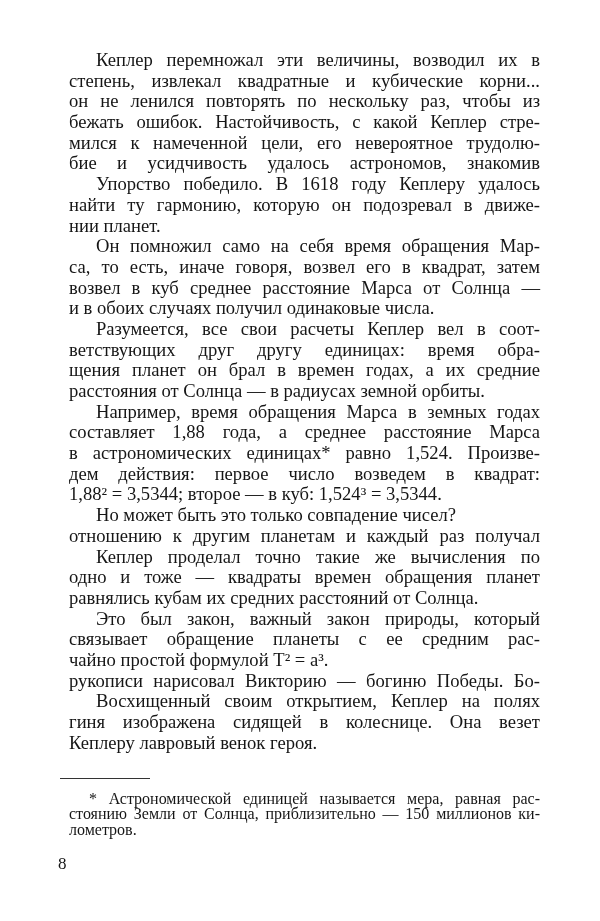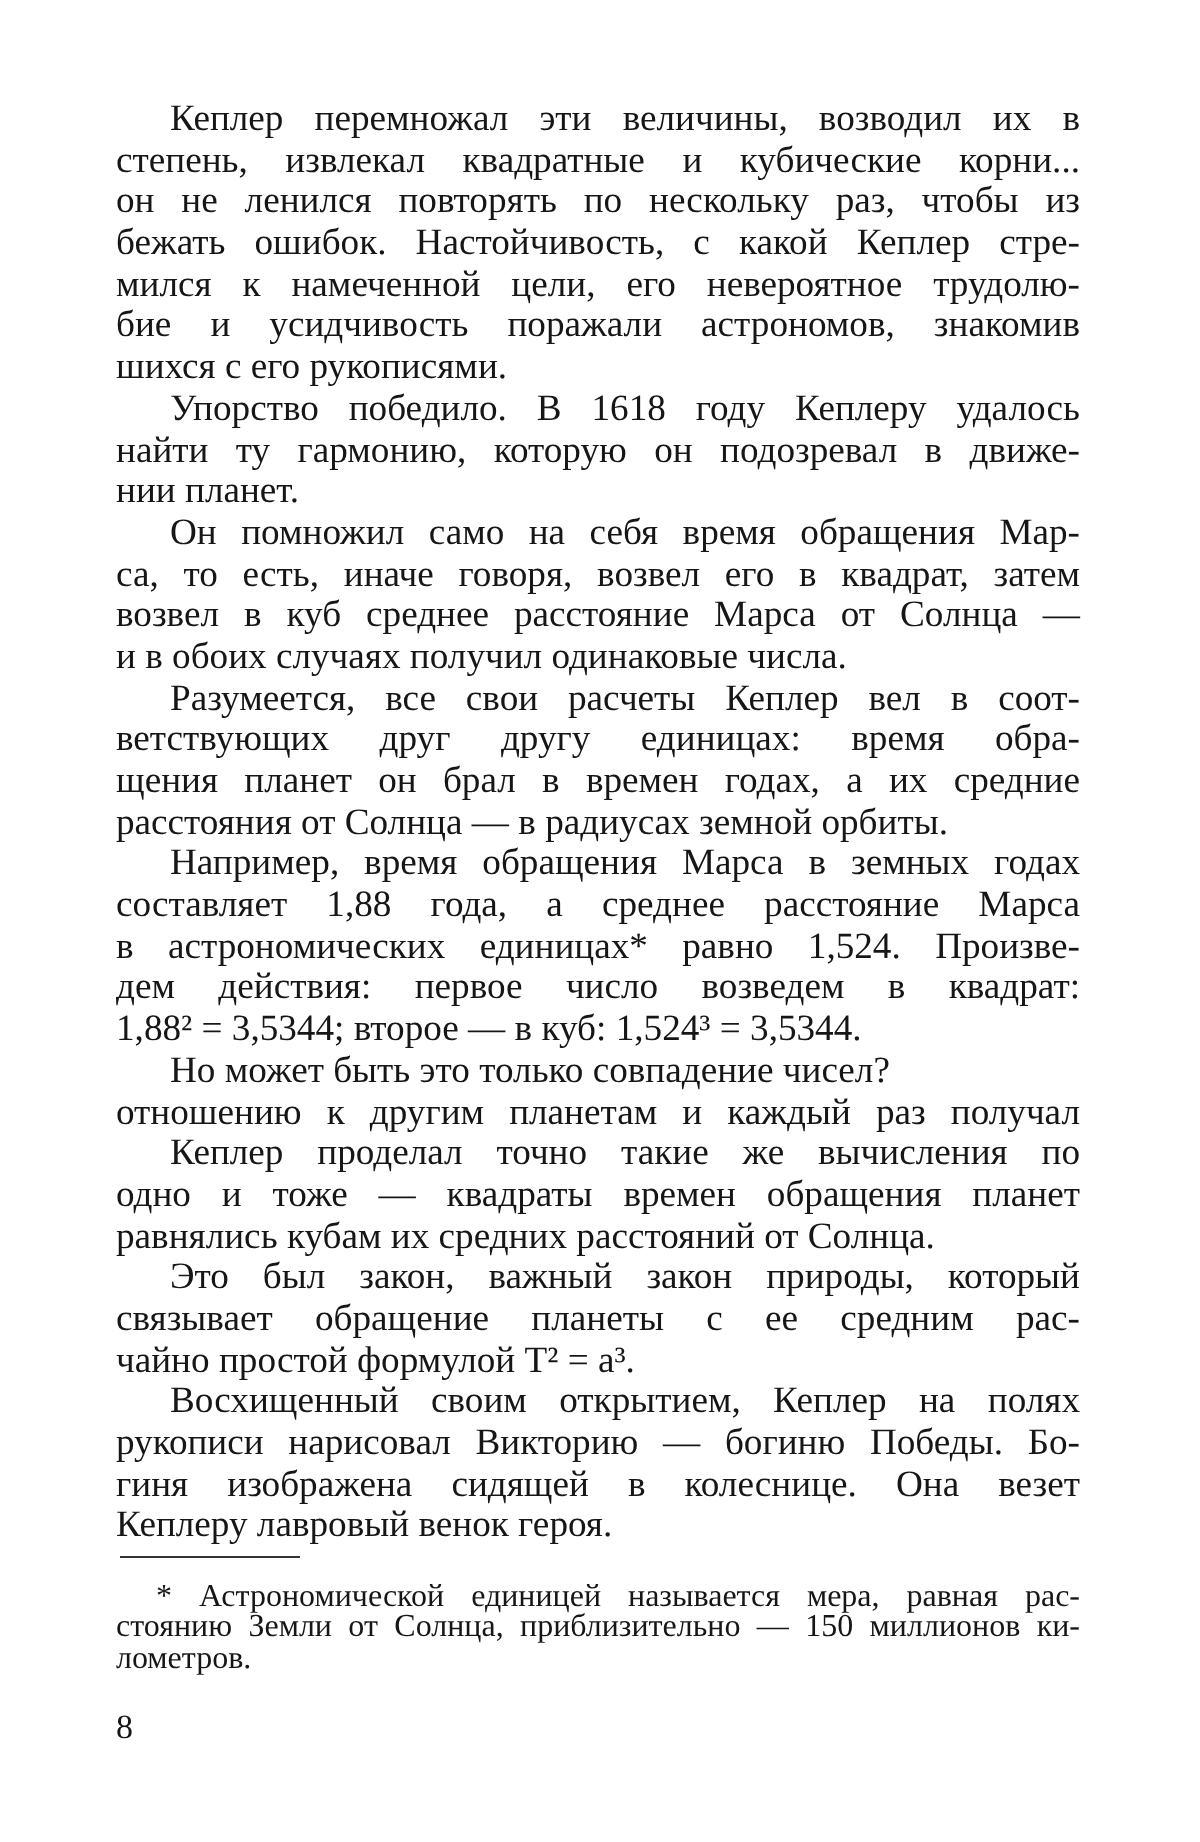--- a/index.html
+++ b/index.html
@@ -3,21 +3,21 @@
 <meta charset="utf-8">
 <style>
   html, body { margin:0; padding:0; background:#ffffff; }
   body { width:600px; height:921px; position:relative; overflow:hidden; }
   .page { position:absolute; left:0; top:0; width:600px; height:921px; background:#fff; color:#1a1a1a; }
   .body-text {
     position:absolute; left:58px; top:50px; width:482px;
     font-family:"Liberation Serif", "DejaVu Serif", serif;
     font-size:18.6px; line-height:20.7px; color:#161616;
   }
-  .line { display:block; white-space:nowrap; text-align:justify; text-align-last:justify; height:20.7px; }
+  .line { display:block; white-space:nowrap; text-align:justify; text-align-last:justify; height:20.7px;margin-left:11px; }
   .line.last { text-align-last:left; }
   .line.indent { padding-left:27px; }
   .footrule { position:absolute; left:60px; top:778px; width:90px; height:0; border-top:1px solid #333; }
   .footnote {
     position:absolute; left:58px; top:791px; width:482px;
     font-family:"Liberation Serif", "DejaVu Serif", serif;
     font-size:16px; line-height:15.3px; color:#161616;
   }
   .footnote .line { height:15.3px; }
   .footnote .line.indent { padding-left:20px; }
@@ -31,22 +31,21 @@
 <body>
 
 <div class="page">
   <div class="body-text" id="body-text">
       <div>
         <span class="line indent">Кеплер перемножал эти величины, возводил их в</span>
         <span class="line">степень, извлекал квадратные и кубические корни...</span>
         <span class="line">он не ленился повторять по нескольку раз, чтобы из</span>
         <span class="line">бежать ошибок. Настойчивость, с какой Кеплер стре-</span>
         <span class="line">мился к намеченной цели, его невероятное трудолю-</span>
-        <span class="line">бие и усидчивость поражали астрономов, знакомив</span>
-        <span class="line last">шихся с его рукописями.</span>
+        <span class="line">бие и усидчивость удалось астрономов, знакомив</span>
       </div>
       <div>
         <span class="line indent">Упорство победило. В 1618 году Кеплеру удалось</span>
         <span class="line">найти ту гармонию, которую он подозревал в движе-</span>
         <span class="line last">нии планет.</span>
       </div>
       <div>
         <span class="line indent">Он помножил само на себя время обращения Мар-</span>
         <span class="line">са, то есть, иначе говоря, возвел его в квадрат, затем</span>
         <span class="line">возвел в куб среднее расстояние Марса от Солнца —</span>
@@ -73,22 +72,22 @@
         <span class="line indent">Кеплер проделал точно такие же вычисления по</span>
         <span class="line">одно и тоже — квадраты времен обращения планет</span>
         <span class="line last">равнялись кубам их средних расстояний от Солнца.</span>
       </div>
       <div>
         <span class="line indent">Это был закон, важный закон природы, который</span>
         <span class="line">связывает обращение планеты с ее средним рас-</span>
         <span class="line last">чайно простой формулой T² = a³.</span>
       </div>
       <div>
+        <span class="line">рукописи нарисовал Викторию — богиню Победы. Бо-</span>
         <span class="line indent">Восхищенный своим открытием, Кеплер на полях</span>
-        <span class="line">рукописи нарисовал Викторию — богиню Победы. Бо-</span>
         <span class="line">гиня изображена сидящей в колеснице. Она везет</span>
         <span class="line last">Кеплеру лавровый венок героя.</span>
       </div>
     </div>
   <div class="footrule"></div>
   <div class="footnote" id="footnote">
       <span class="line indent">* Астрономической единицей называется мера, равная рас-</span>
       <span class="line">стоянию Земли от Солнца, приблизительно — 150 миллионов ки-</span>
       <span class="line last">лометров.</span>
     </div>

